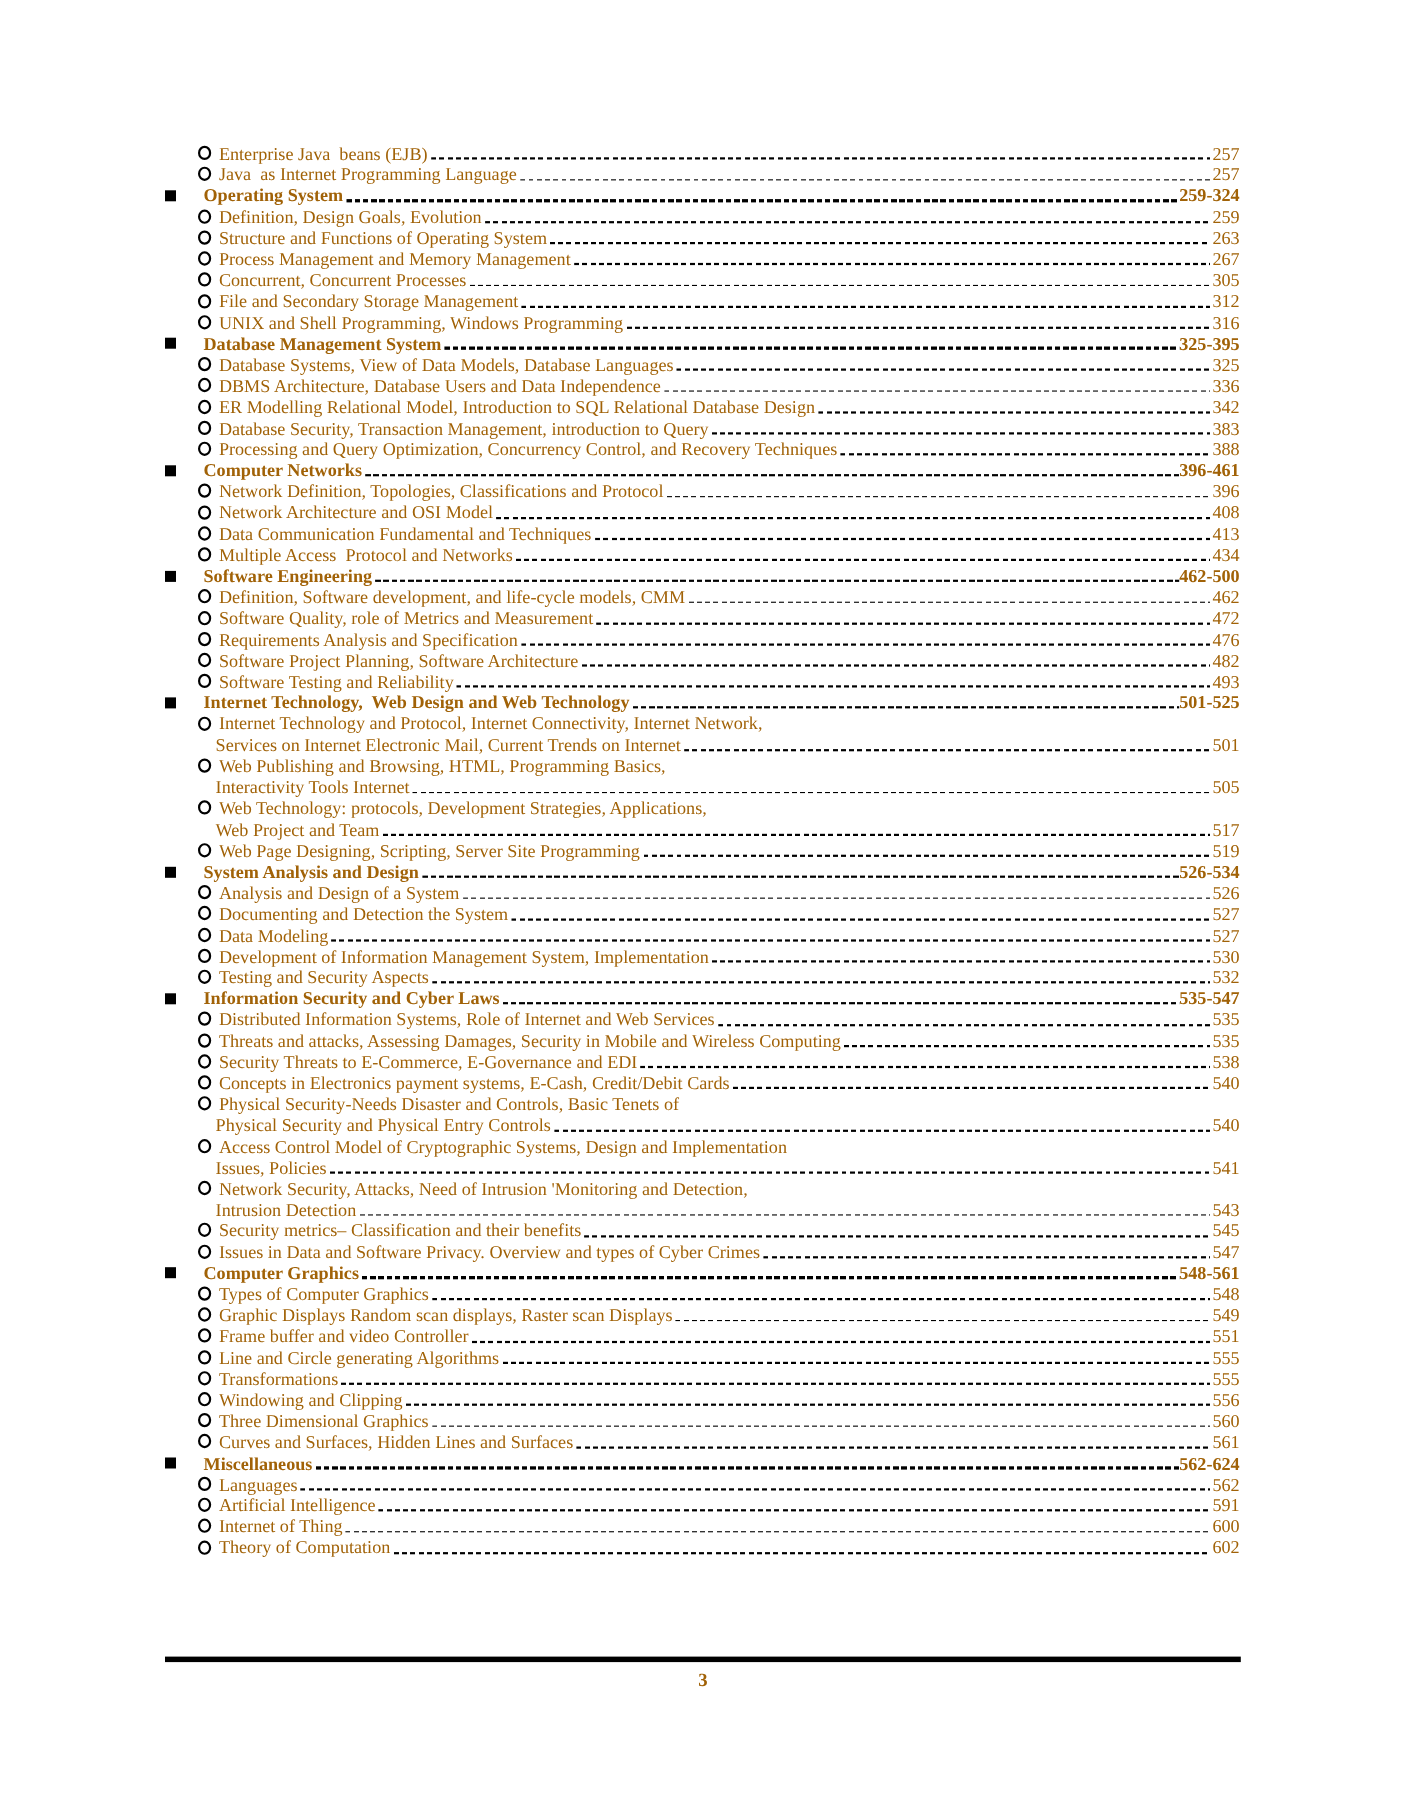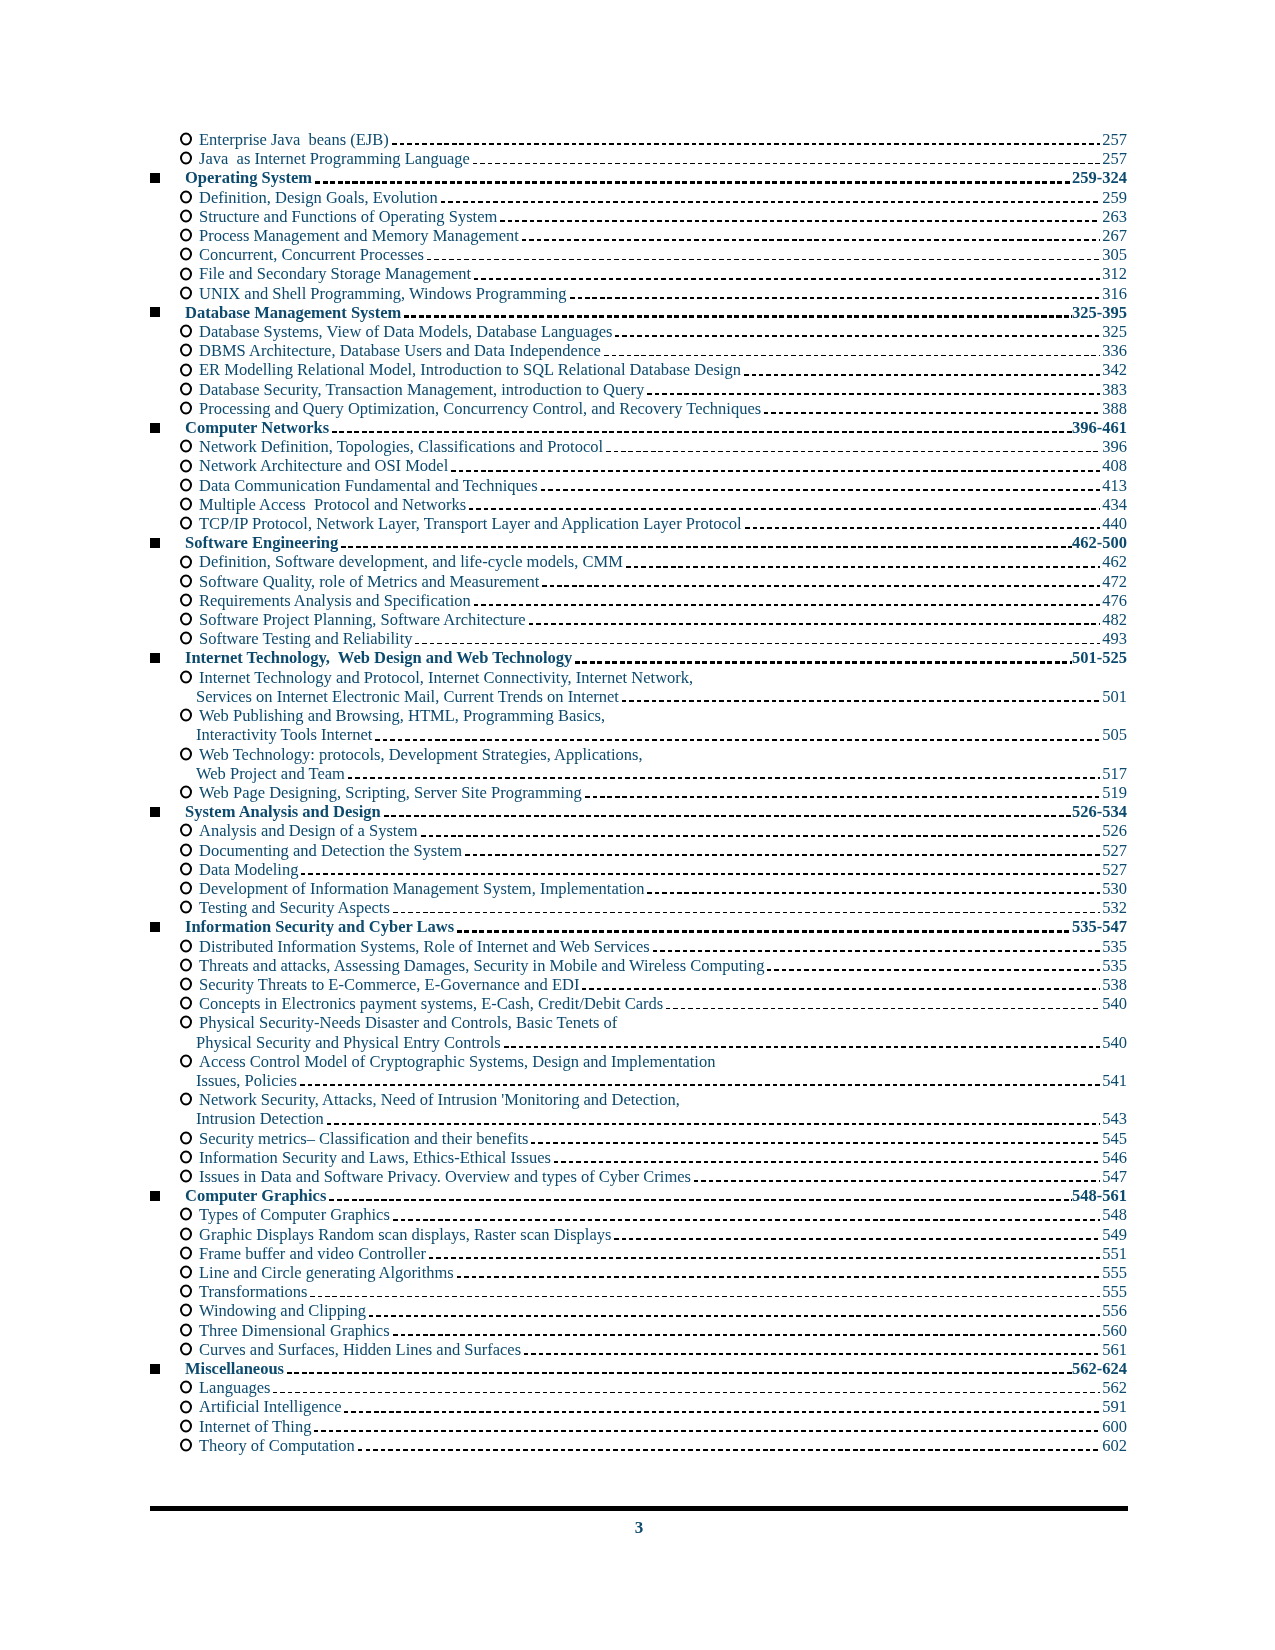--- a/index.html
+++ b/index.html
@@ -1,18 +1,18 @@
 <!DOCTYPE html>
 <html><head>
 <meta charset="utf-8">
 <style>
   html, body { margin:0; padding:0; background:#ffffff; }
   .page {
     position:relative; width:1275px; height:1650px; background:#ffffff;
-    font-family:"Liberation Serif", "DejaVu Serif", serif; color:#0c4a6e;
+    font-family:"Liberation Serif", "DejaVu Serif", serif; color:#a16207;
     overflow:hidden;
   }
   .toc { position:absolute; left:150px; top:130px; width:977px; }
   .row {
     display:flex; align-items:baseline;
     line-height:19.2px; font-size:16.5px; white-space:pre;
   }
   .row.section { font-weight:bold;justify-content:space-between; }
   .sq {
     flex:none; width:10px; height:10px; background:#000;
@@ -62,21 +62,20 @@
       <div class="row item"><span class="ring"></span><span class="label">Database Systems, View of Data Models, Database Languages</span><span class="leader"></span><span class="pg">325</span></div>
       <div class="row item"><span class="ring"></span><span class="label">DBMS Architecture, Database Users and Data Independence</span><span class="leader"></span><span class="pg">336</span></div>
       <div class="row item"><span class="ring"></span><span class="label">ER Modelling Relational Model, Introduction to SQL Relational Database Design</span><span class="leader"></span><span class="pg">342</span></div>
       <div class="row item"><span class="ring"></span><span class="label">Database Security, Transaction Management, introduction to Query</span><span class="leader"></span><span class="pg">383</span></div>
       <div class="row item"><span class="ring"></span><span class="label">Processing and Query Optimization, Concurrency Control, and Recovery Techniques</span><span class="leader"></span><span class="pg">388</span></div>
       <div class="row section"><span class="sq"></span><span class="label">Computer Networks</span><span class="leader"></span><span class="pg">396-461</span></div>
       <div class="row item"><span class="ring"></span><span class="label">Network Definition, Topologies, Classifications and Protocol</span><span class="leader"></span><span class="pg">396</span></div>
       <div class="row item"><span class="ring"></span><span class="label">Network Architecture and OSI Model</span><span class="leader"></span><span class="pg">408</span></div>
       <div class="row item"><span class="ring"></span><span class="label">Data Communication Fundamental and Techniques</span><span class="leader"></span><span class="pg">413</span></div>
       <div class="row item"><span class="ring"></span><span class="label">Multiple Access  Protocol and Networks</span><span class="leader"></span><span class="pg">434</span></div>
-      <div class="row item"><span class="ring"></span><span class="label">TCP/IP Protocol, Network Layer, Transport Layer and Application Layer Protocol</span><span class="leader"></span><span class="pg">440</span></div>
       <div class="row section"><span class="sq"></span><span class="label">Software Engineering</span><span class="leader"></span><span class="pg">462-500</span></div>
       <div class="row item"><span class="ring"></span><span class="label">Definition, Software development, and life-cycle models, CMM</span><span class="leader"></span><span class="pg">462</span></div>
       <div class="row item"><span class="ring"></span><span class="label">Software Quality, role of Metrics and Measurement</span><span class="leader"></span><span class="pg">472</span></div>
       <div class="row item"><span class="ring"></span><span class="label">Requirements Analysis and Specification</span><span class="leader"></span><span class="pg">476</span></div>
       <div class="row item"><span class="ring"></span><span class="label">Software Project Planning, Software Architecture</span><span class="leader"></span><span class="pg">482</span></div>
       <div class="row item"><span class="ring"></span><span class="label">Software Testing and Reliability</span><span class="leader"></span><span class="pg">493</span></div>
       <div class="row section"><span class="sq"></span><span class="label">Internet Technology,  Web Design and Web Technology</span><span class="leader"></span><span class="pg">501-525</span></div>
       <div class="row item"><span class="ring"></span><span class="label">Internet Technology and Protocol, Internet Connectivity, Internet Network,</span></div>
       <div class="row item cont"><span class="label">Services on Internet Electronic Mail, Current Trends on Internet</span><span class="leader"></span><span class="pg">501</span></div>
       <div class="row item"><span class="ring"></span><span class="label">Web Publishing and Browsing, HTML, Programming Basics,</span></div>
@@ -95,21 +94,20 @@
       <div class="row item"><span class="ring"></span><span class="label">Threats and attacks, Assessing Damages, Security in Mobile and Wireless Computing</span><span class="leader"></span><span class="pg">535</span></div>
       <div class="row item"><span class="ring"></span><span class="label">Security Threats to E-Commerce, E-Governance and EDI</span><span class="leader"></span><span class="pg">538</span></div>
       <div class="row item"><span class="ring"></span><span class="label">Concepts in Electronics payment systems, E-Cash, Credit/Debit Cards</span><span class="leader"></span><span class="pg">540</span></div>
       <div class="row item"><span class="ring"></span><span class="label">Physical Security-Needs Disaster and Controls, Basic Tenets of</span></div>
       <div class="row item cont"><span class="label">Physical Security and Physical Entry Controls</span><span class="leader"></span><span class="pg">540</span></div>
       <div class="row item"><span class="ring"></span><span class="label">Access Control Model of Cryptographic Systems, Design and Implementation</span></div>
       <div class="row item cont"><span class="label">Issues, Policies</span><span class="leader"></span><span class="pg">541</span></div>
       <div class="row item"><span class="ring"></span><span class="label">Network Security, Attacks, Need of Intrusion 'Monitoring and Detection,</span></div>
       <div class="row item cont"><span class="label">Intrusion Detection</span><span class="leader"></span><span class="pg">543</span></div>
       <div class="row item"><span class="ring"></span><span class="label">Security metrics– Classification and their benefits</span><span class="leader"></span><span class="pg">545</span></div>
-      <div class="row item"><span class="ring"></span><span class="label">Information Security and Laws, Ethics-Ethical Issues</span><span class="leader"></span><span class="pg">546</span></div>
       <div class="row item"><span class="ring"></span><span class="label">Issues in Data and Software Privacy. Overview and types of Cyber Crimes</span><span class="leader"></span><span class="pg">547</span></div>
       <div class="row section"><span class="sq"></span><span class="label">Computer Graphics</span><span class="leader"></span><span class="pg">548-561</span></div>
       <div class="row item"><span class="ring"></span><span class="label">Types of Computer Graphics</span><span class="leader"></span><span class="pg">548</span></div>
       <div class="row item"><span class="ring"></span><span class="label">Graphic Displays Random scan displays, Raster scan Displays</span><span class="leader"></span><span class="pg">549</span></div>
       <div class="row item"><span class="ring"></span><span class="label">Frame buffer and video Controller</span><span class="leader"></span><span class="pg">551</span></div>
       <div class="row item"><span class="ring"></span><span class="label">Line and Circle generating Algorithms</span><span class="leader"></span><span class="pg">555</span></div>
       <div class="row item"><span class="ring"></span><span class="label">Transformations</span><span class="leader"></span><span class="pg">555</span></div>
       <div class="row item"><span class="ring"></span><span class="label">Windowing and Clipping</span><span class="leader"></span><span class="pg">556</span></div>
       <div class="row item"><span class="ring"></span><span class="label">Three Dimensional Graphics</span><span class="leader"></span><span class="pg">560</span></div>
       <div class="row item"><span class="ring"></span><span class="label">Curves and Surfaces, Hidden Lines and Surfaces</span><span class="leader"></span><span class="pg">561</span></div>

